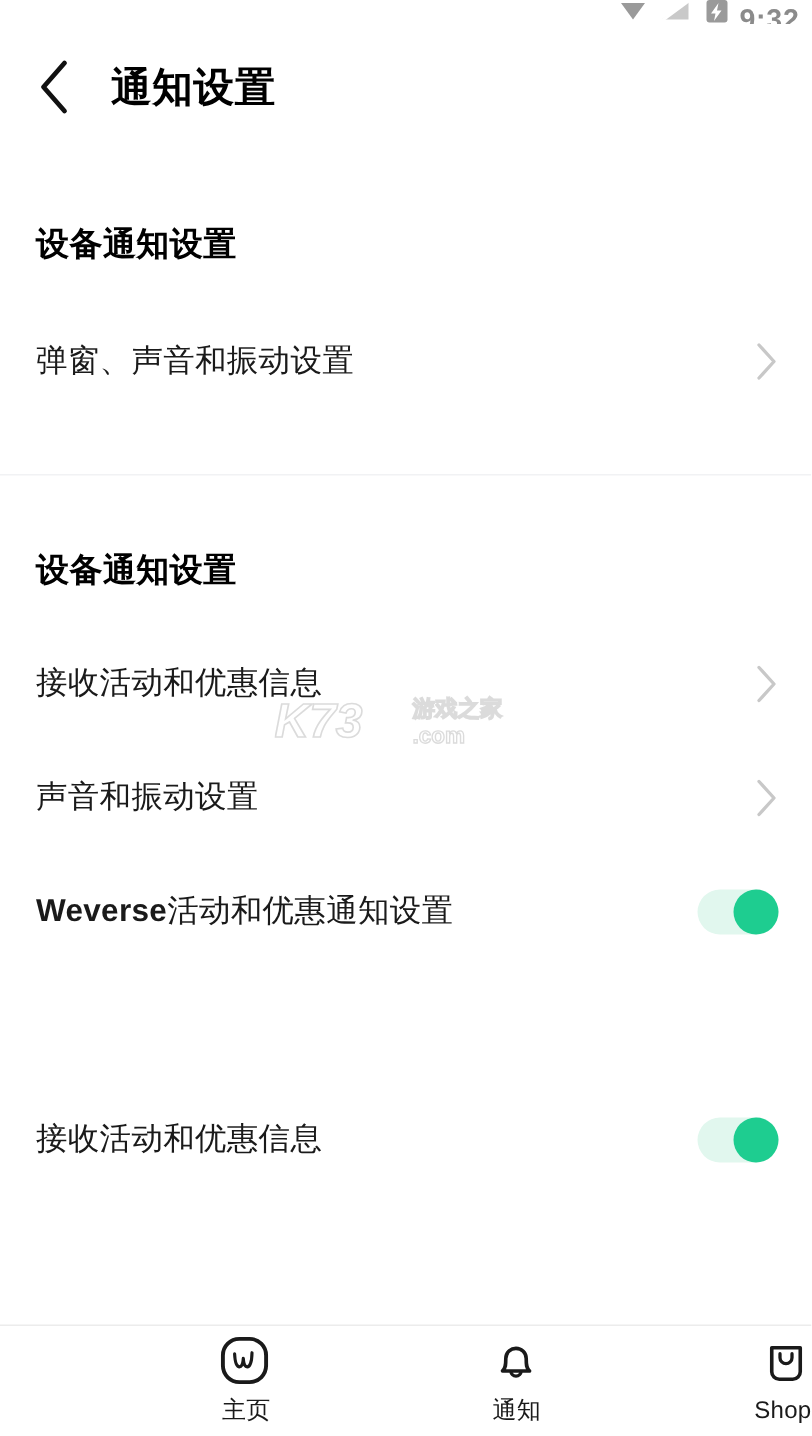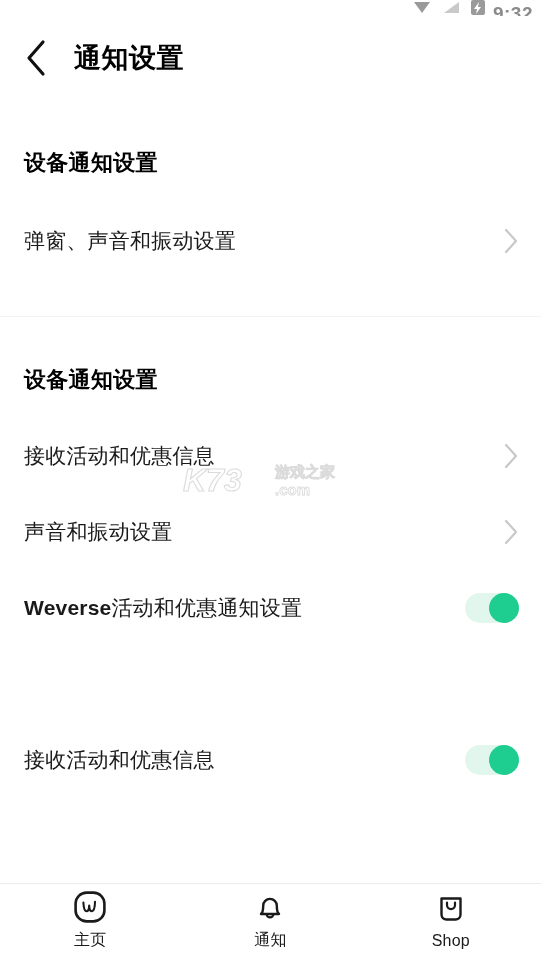--- a/index.html
+++ b/index.html
@@ -76,21 +76,21 @@
   }
 
   
   .bottomnav{
     position:absolute; left:0; bottom:0; width:541px; height:74px;
     background:#ffffff; border-top:1px solid #ececec;
     display:flex; align-items:center;
   }
   .nav-item{
     flex:1 1 0; height:74px;
-    display:flex; flex-direction:column; align-items:center; justify-content:center;
+    display:flex; flex-direction:column; align-items:flex-end; justify-content:center;
     gap:6px; cursor:pointer;
   }
   .nav-icon{ height:34px; display:flex; align-items:center; justify-content:center; }
   .nav-label{ font-size:16px; color:#1a1a1a; font-weight:500; letter-spacing:.2px; }
   .nav-item.active .nav-label{ color:#17cfc0; font-weight:700; }
   .dots{ display:flex; gap:7px; align-items:center; }
   .dots i{ display:block; width:11px; height:11px; border-radius:50%; }
 
   
   .watermark{

